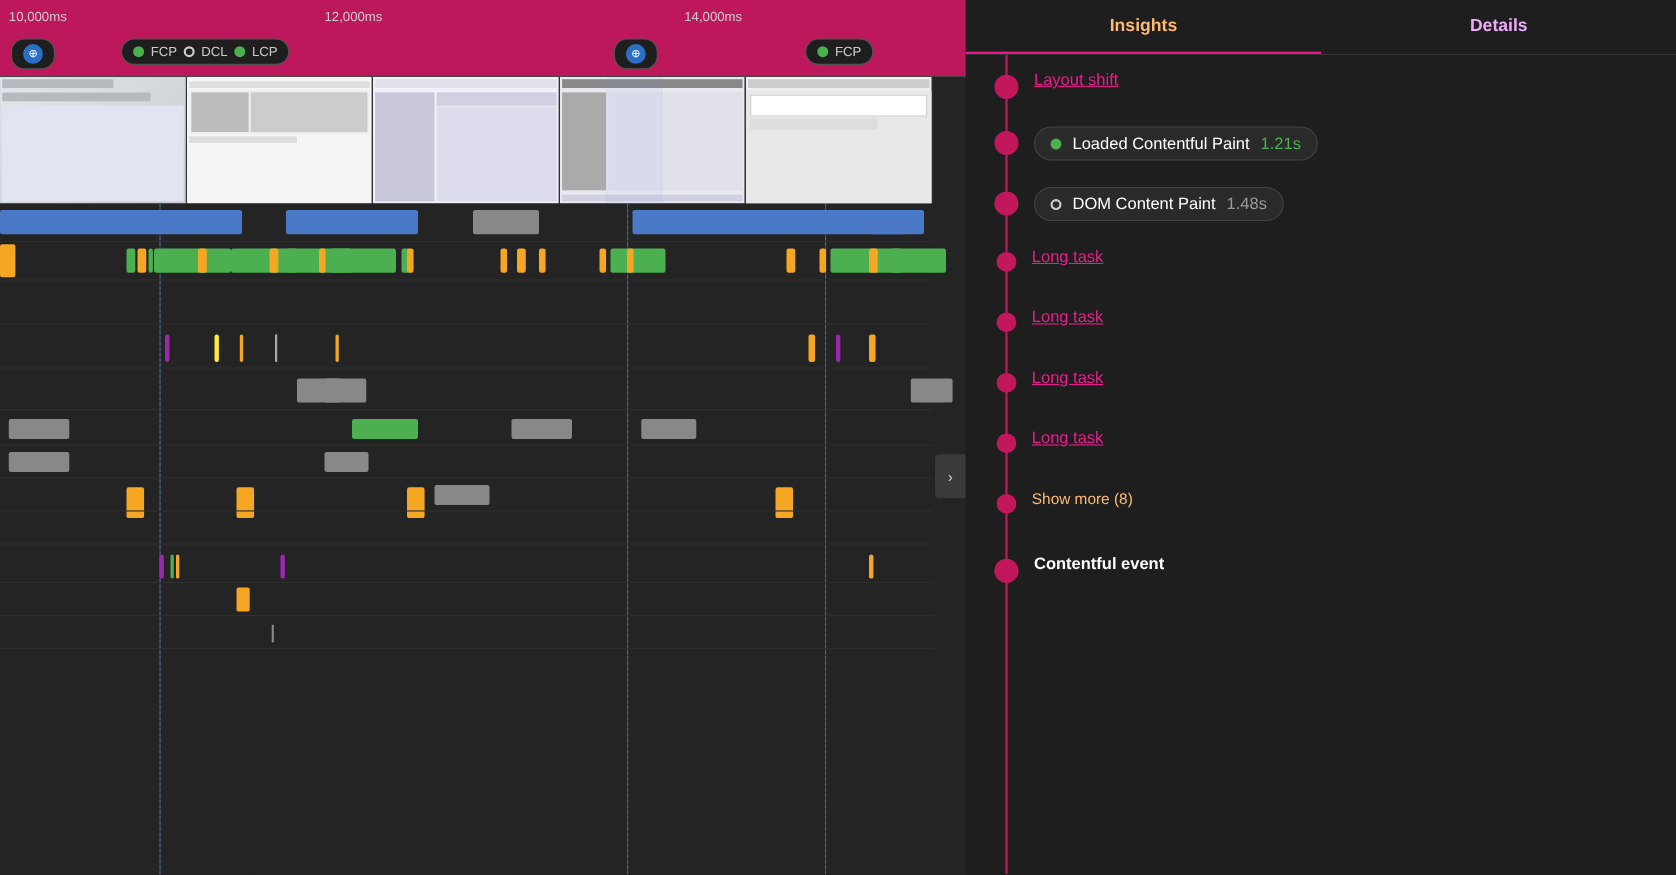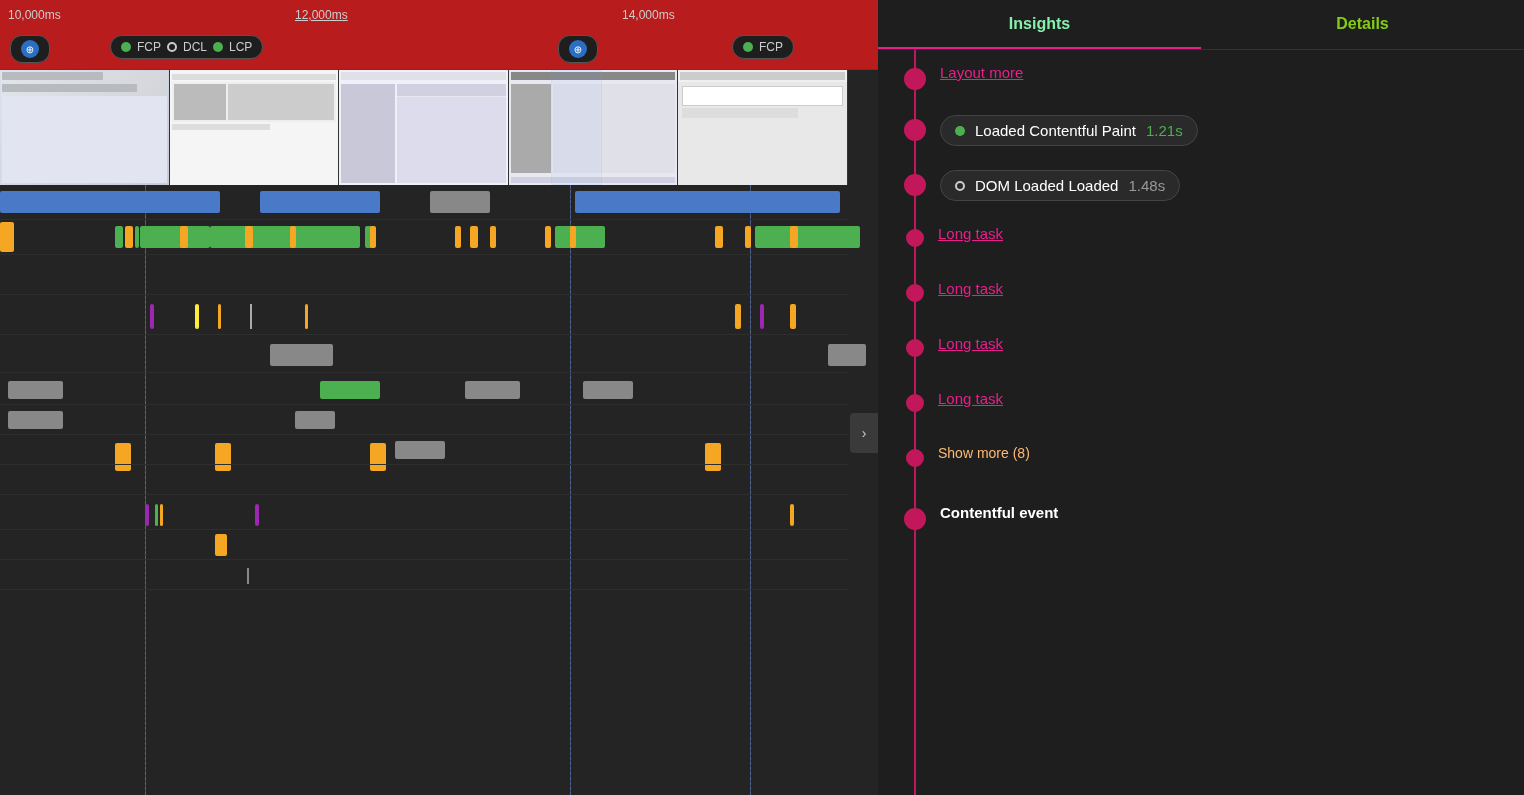--- a/index.html
+++ b/index.html
@@ -20,21 +20,21 @@
       height: 795px;
       background: #242424;
       position: relative;
       overflow: hidden;
       flex-shrink: 0;
     }
 
     
     .timeline-header {
       height: 70px;
-      background: #b91c1c;
+      background: #be185d;
       display: flex;
       align-items: center;
       position: relative;
       border-bottom: 1px solid #444;
     }
 
     .time-label {
       color: #ccc;
       font-size: 12px;
       position: absolute;
@@ -185,27 +185,27 @@
       border-bottom: 1px solid #333;
     }
 
     .panel-tab {
       flex: 1;
       display: flex;
       align-items: center;
       justify-content: center;
       font-size: 16px;
       font-weight: 600;
-      color: #84cc16;
+      color: #f0abfc;
       cursor: pointer;
       border-bottom: 2px solid transparent;
     }
 
     .panel-tab.active {
-      color: #86efac;
+      color: #fdba74;
       border-bottom: 2px solid #e91e8c;
     }
 
     
     .insights-content {
       flex: 1;
       overflow-y: auto;
       padding: 0;
       position: relative;
     }
@@ -303,21 +303,21 @@
     }
   </style>
 </head>
 <body>
 
 <div class="timeline-panel">
 
   <div class="timeline-header">
 
     <span class="time-label" style="left: 8px; top: 8px;">10,000ms</span>
-    <span class="time-label" style="left: 295px; top: 8px; text-decoration: underline;">12,000ms</span>
+    <span class="time-label" style="left: 295px; top: 8px;">12,000ms</span>
     <span class="time-label" style="left: 622px; top: 8px;">14,000ms</span>
 
     <div class="marker-pill" style="left: 10px; top: 35px;">
       <span class="dot-link">⊕</span>
     </div>
 
     <div class="marker-pill" style="left: 110px; top: 35px;">
       <span class="dot-green"></span>
       <span>FCP</span>
       <span class="dot-white"></span>
@@ -513,41 +513,41 @@
       <span>Details</span>
     </div>
   </div>
 
   <div class="insights-content">
     <div class="insights-timeline"></div>
 
     <div class="insight-item" style="padding-top:14px;">
       <div class="insight-dot large"></div>
       <div class="insight-body">
-        <a class="insight-link">Layout more</a>
+        <a class="insight-link">Layout shift</a>
       </div>
     </div>
 
     <div class="insight-item">
       <div class="insight-dot large"></div>
       <div class="insight-body">
         <div class="insight-metric">
           <span class="dot-green"></span>
           <span>Loaded Contentful Paint</span>
           <span class="metric-value-green">1.21s</span>
         </div>
       </div>
     </div>
 
     <div class="insight-item">
       <div class="insight-dot large"></div>
       <div class="insight-body">
         <div class="insight-metric">
           <span class="dot-white"></span>
-          <span>DOM Loaded Loaded</span>
+          <span>DOM Content Paint</span>
           <span class="metric-value-gray">1.48s</span>
         </div>
       </div>
     </div>
 
     <div class="insight-item">
       <div class="insight-dot"></div>
       <div class="insight-body">
         <a class="insight-link">Long task</a>
       </div>

